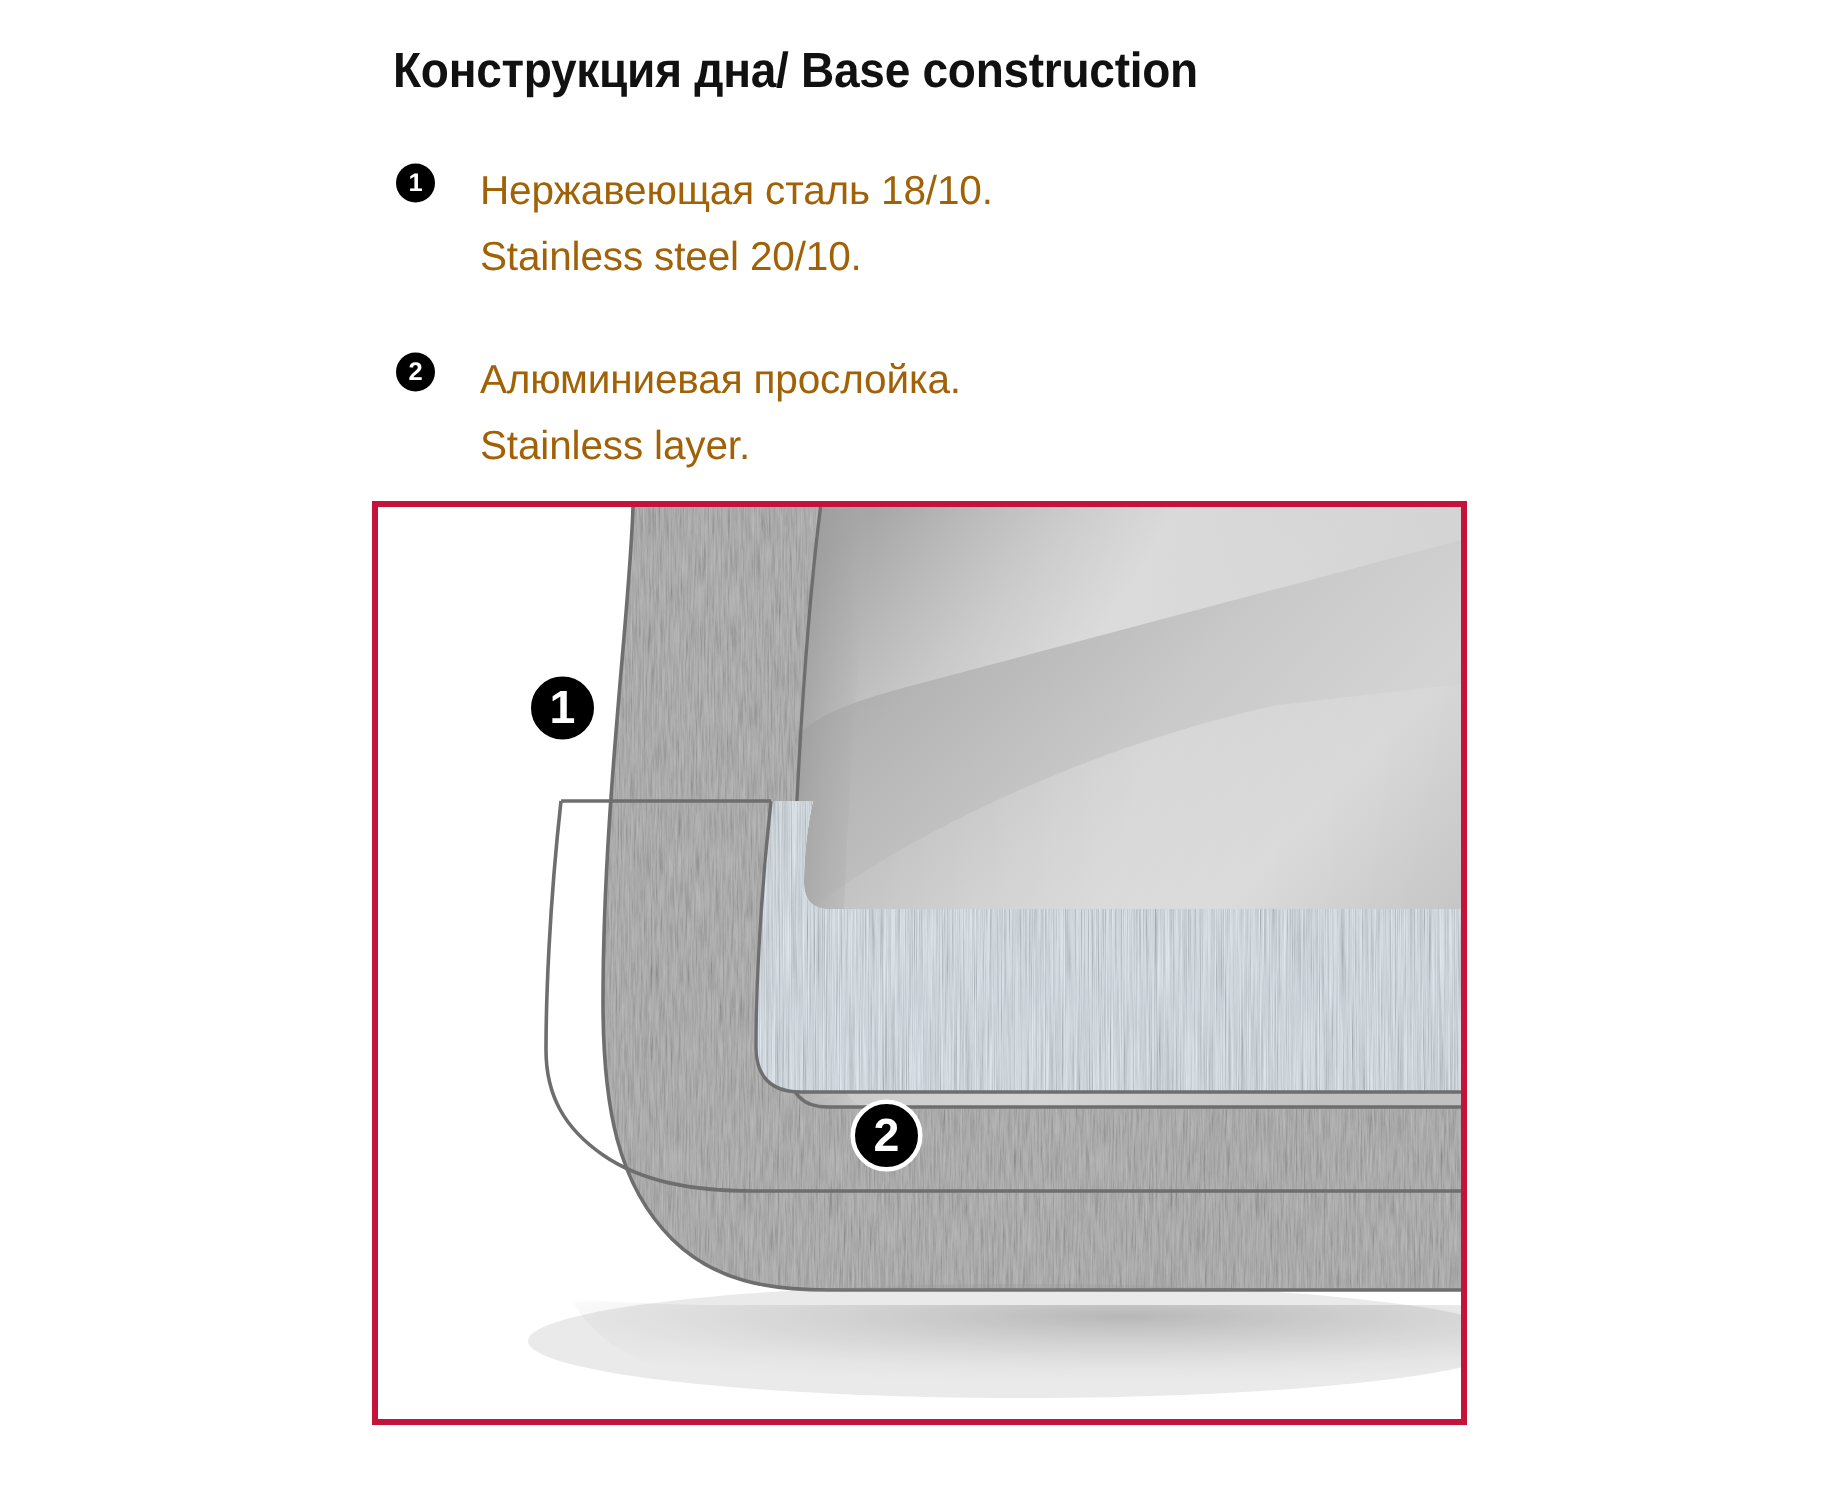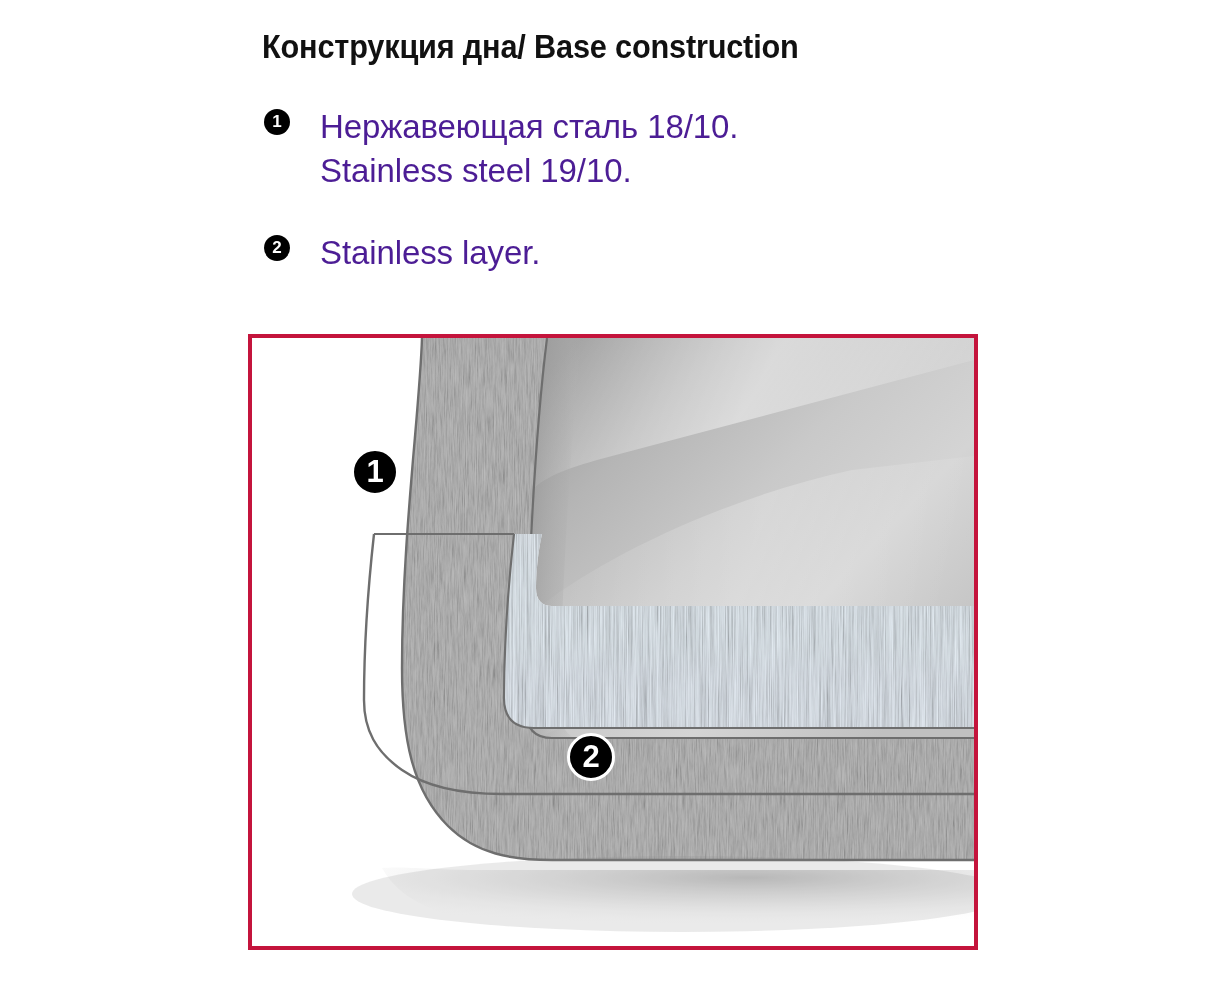--- a/index.html
+++ b/index.html
@@ -54,23 +54,23 @@
     background: #000000;
     color: #ffffff;
     font-size: 17px;
     font-weight: 700;
     line-height: 26px;
     text-align: center;
     font-family: "Liberation Sans", sans-serif;
   }
   .legend-text {
     margin-left: 56px;
-    font-size: 33px;
+    font-size: 27px;
     line-height: 44px;
-    color: #4c1d95;
+    color: #a16207;
     font-family: "Liberation Sans", sans-serif;
     letter-spacing: -0.1px;
   }
   .legend-text .line-ru { display: block; }
   .legend-text .line-en { display: block; }
 
   
   #diagram-frame {
     position: absolute;
     left: 248px;
@@ -118,27 +118,28 @@
 <body>
 
 <div id="page-title">Конструкция дна/ Base construction</div>
 
 <div id="legend">
 
   <div class="legend-item">
     <span class="legend-bullet">1</span>
     <div class="legend-text">
       <span class="line-ru">Нержавеющая сталь 18/10.</span>
-      <span class="line-en">Stainless steel 19/10.</span>
+      <span class="line-en">Stainless steel 20/10.</span>
     </div>
   </div>
 
   <div class="legend-item">
     <span class="legend-bullet">2</span>
     <div class="legend-text">
+      <span class="line-ru">Алюминиевая прослойка.</span>
       <span class="line-en">Stainless layer.</span>
     </div>
   </div>
 
 </div>
 
 <div id="diagram-frame">
   <div id="diagram-stage">
 
     <svg id="diagram-svg" viewBox="0 0 722 608" preserveAspectRatio="none">

